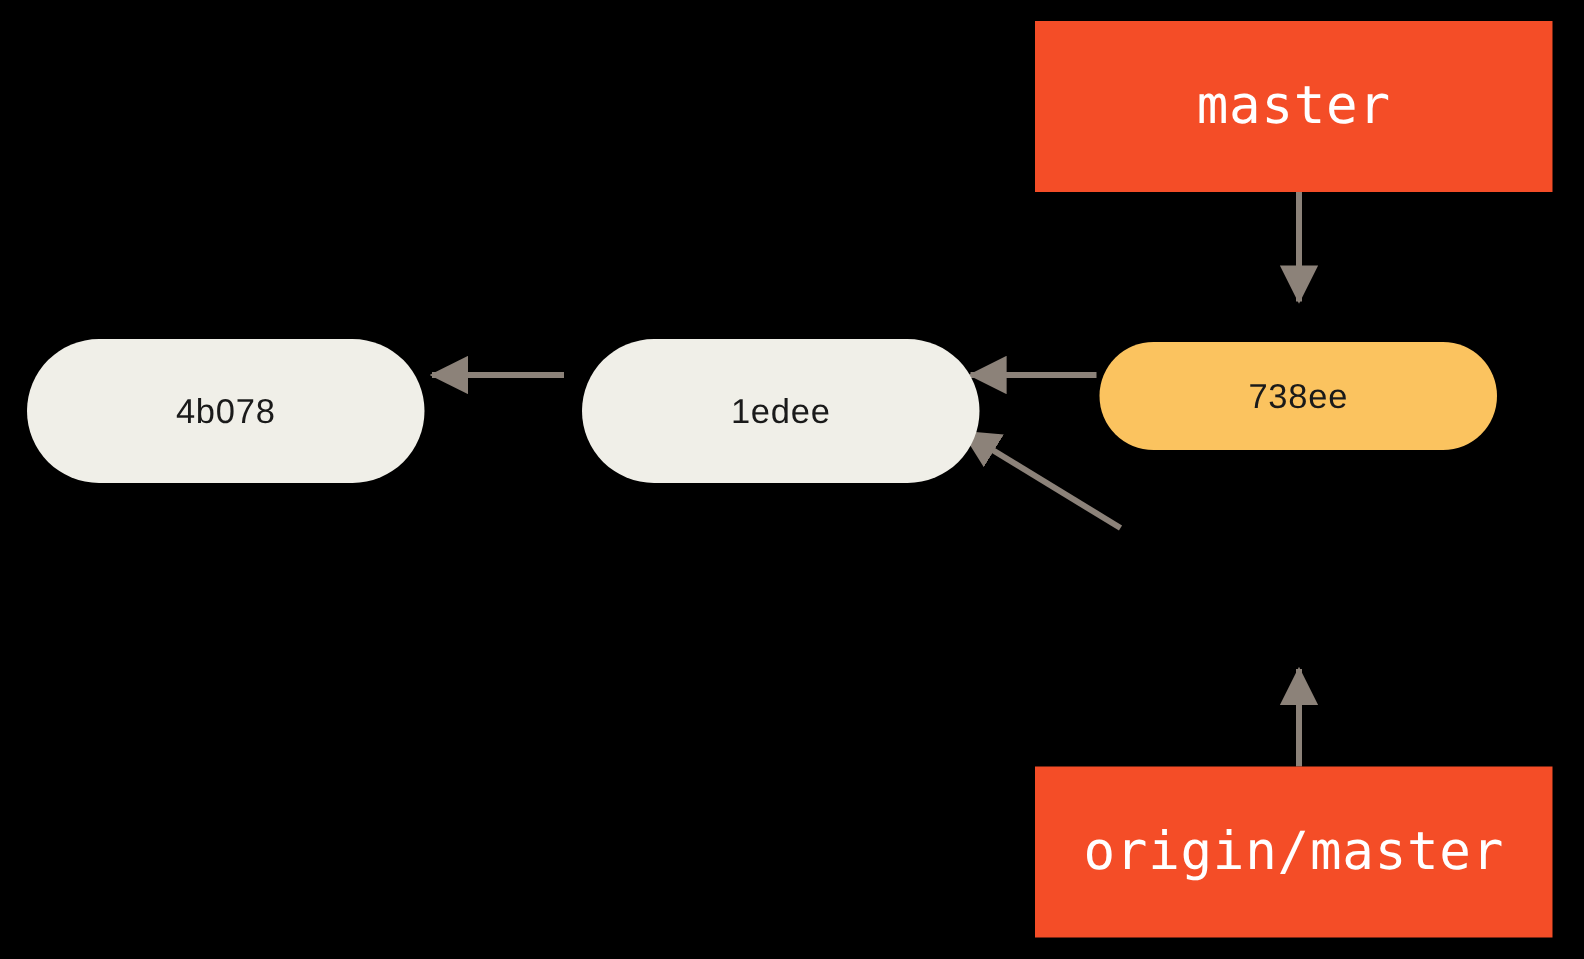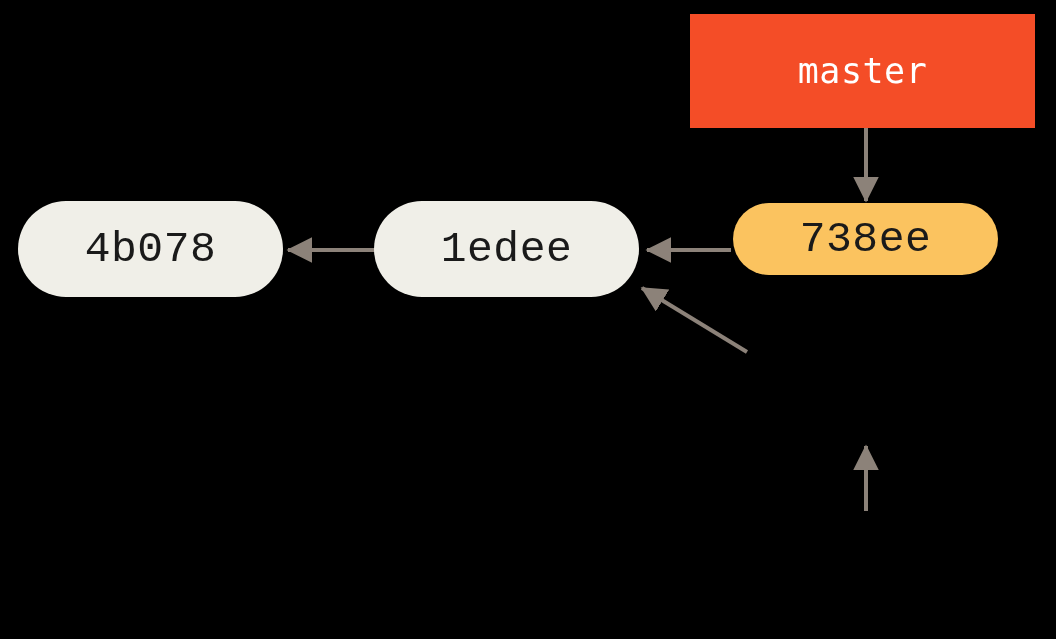--- a/index.html
+++ b/index.html
@@ -29,23 +29,24 @@
     display: flex;
     align-items: center;
     justify-content: center;
     box-sizing: border-box;
     white-space: nowrap;
   }
   .commit-node {
     border-radius: 48px;
     background: #F0EFE8;
     color: #1a1a1a;
-    font-family: Liberation Mono, monospace;
-    font-size: 43px;
+    font-family: Liberation Sans, sans-serif;
+    font-size: 23px;
     letter-spacing: 0.5px;
+    margin-top: 25px;
   }
   .commit-node.accent-amber { background: #FBC35F; }
   .commit-node.accent-green { background: #B8E986; }
   .branch-label {
     border-radius: 0;
     background: #F44D27;
     color: #FFFFFF;
     font-family: "DejaVu Sans Mono", monospace;
     font-size: 35px;
     letter-spacing: 0.5px;
@@ -75,23 +76,26 @@
   </svg>
 
   <div class="node branch-label" style="left:690px; top:14px; width:345px; height:114px;">
     <span>master</span>
   </div>
 
   <div class="node commit-node" style="left:18px; top:201px; width:265px; height:96px;">
     <span>4b078</span>
   </div>
 
-  <div class="node commit-node" style="left:374px; top:201px; width:265px; height:96px;">
+  <div class="node commit-node" style="left:388px; top:201px; width:265px; height:96px;">
     <span>1edee</span>
   </div>
 
   <div class="node commit-node accent-amber" style="left:733px; top:203px; width:265px; height:72px;">
     <span>738ee</span>
   </div>
 
 
+  <div class="node branch-label" style="left:690px; top:511px; width:345px; height:114px;">
+    <span>origin/master</span>
+  </div>
 
 </div>
 
 </body></html>

